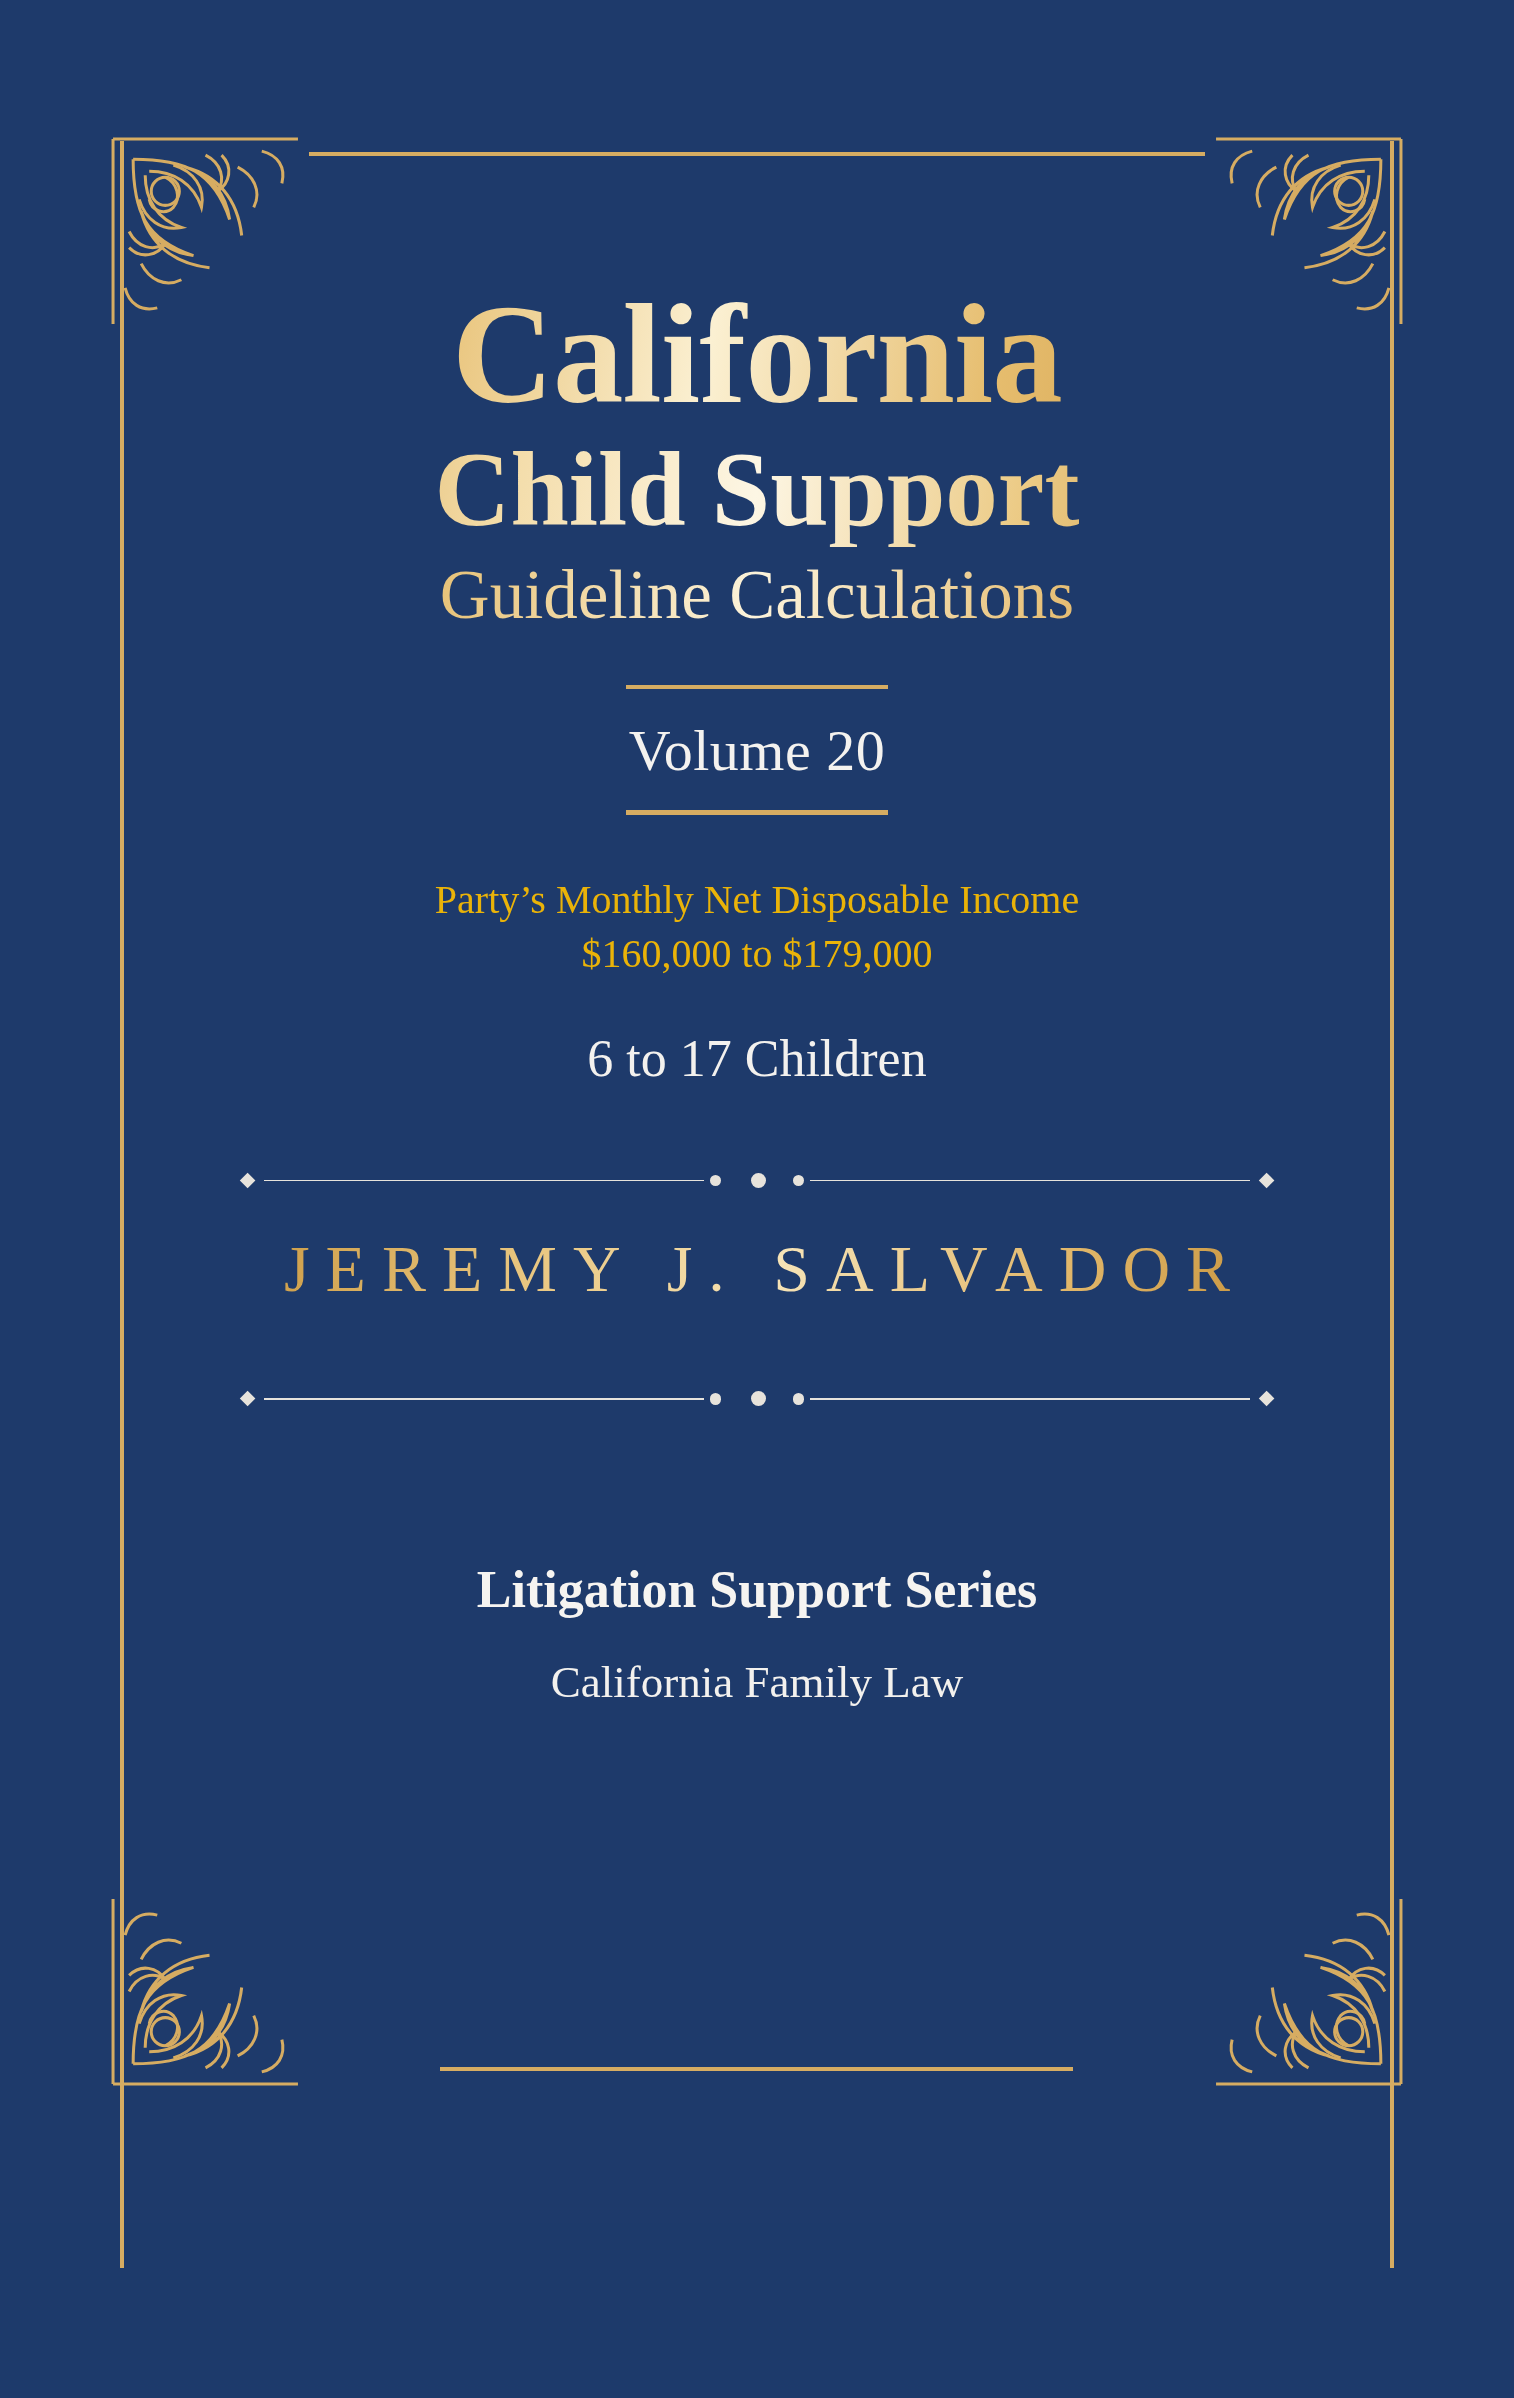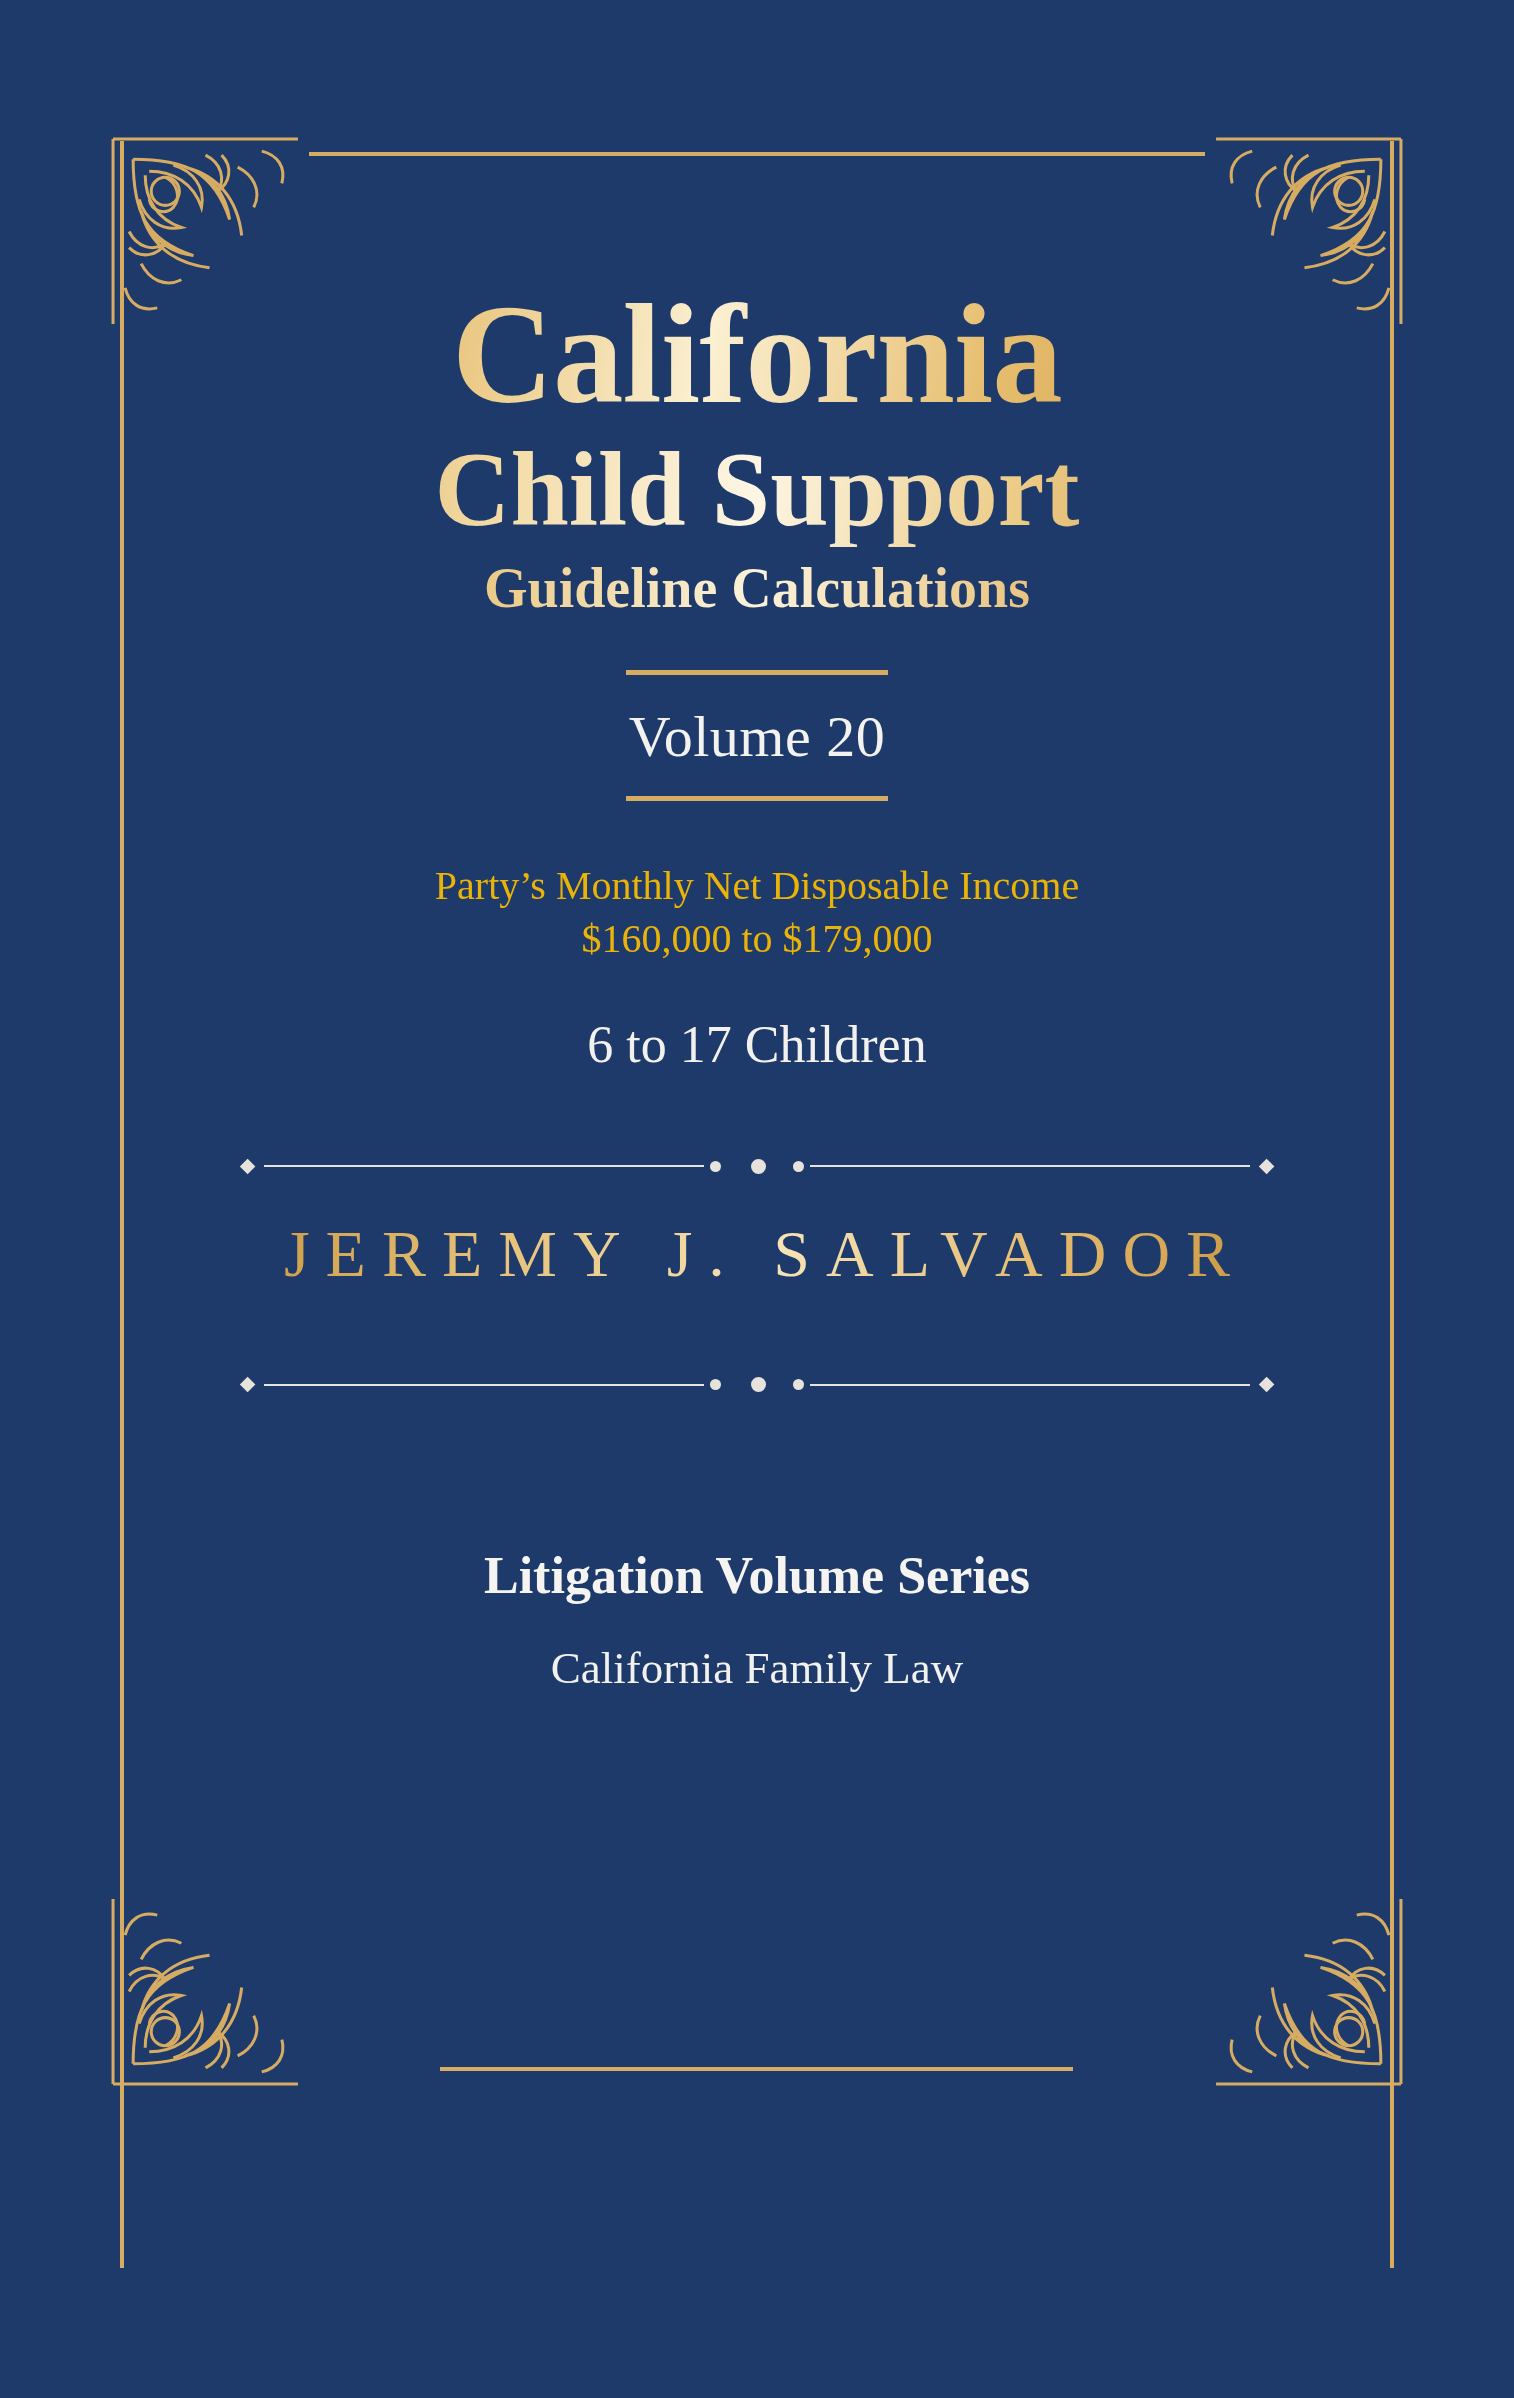--- a/index.html
+++ b/index.html
@@ -73,22 +73,22 @@
     line-height: 1.08;
     background: linear-gradient(100deg, #cf9a3c 0%, #f3dba6 28%, #fdf6e4 50%, #eccb86 72%, #c6913a 100%);
     -webkit-background-clip: text;
     background-clip: text;
     color: transparent;
     margin: 0 0 11.2px 0;
   }
 
   .title-sub2 {
     font-family: "Liberation Serif", serif;
-    font-weight: bold;
-    font-size: 56px;
+    font-weight: normal;
+    font-size: 69px;
     line-height: 1.1;
     background: linear-gradient(100deg, #c48f34 0%, #e9c67f 25%, #fcf3db 50%, #e7c078 75%, #c08a2e 100%);
     -webkit-background-clip: text;
     background-clip: text;
     color: transparent;
     margin: 0 0 51px 0;
   }
 
   
   .rule-gold {
@@ -297,18 +297,18 @@
     <div class="divider">
       <span class="diamond dl"></span>
       <span class="bar left"></span>
       <span class="dot l"></span>
       <span class="dot c"></span>
       <span class="dot r"></span>
       <span class="bar right"></span>
       <span class="diamond dr"></span>
     </div>
 
-    <div class="series">Litigation Volume Series</div>
+    <div class="series">Litigation Support Series</div>
     <div class="series-sub">California Family Law</div>
 
   </div>
 </div>
 
 
 </body></html>

